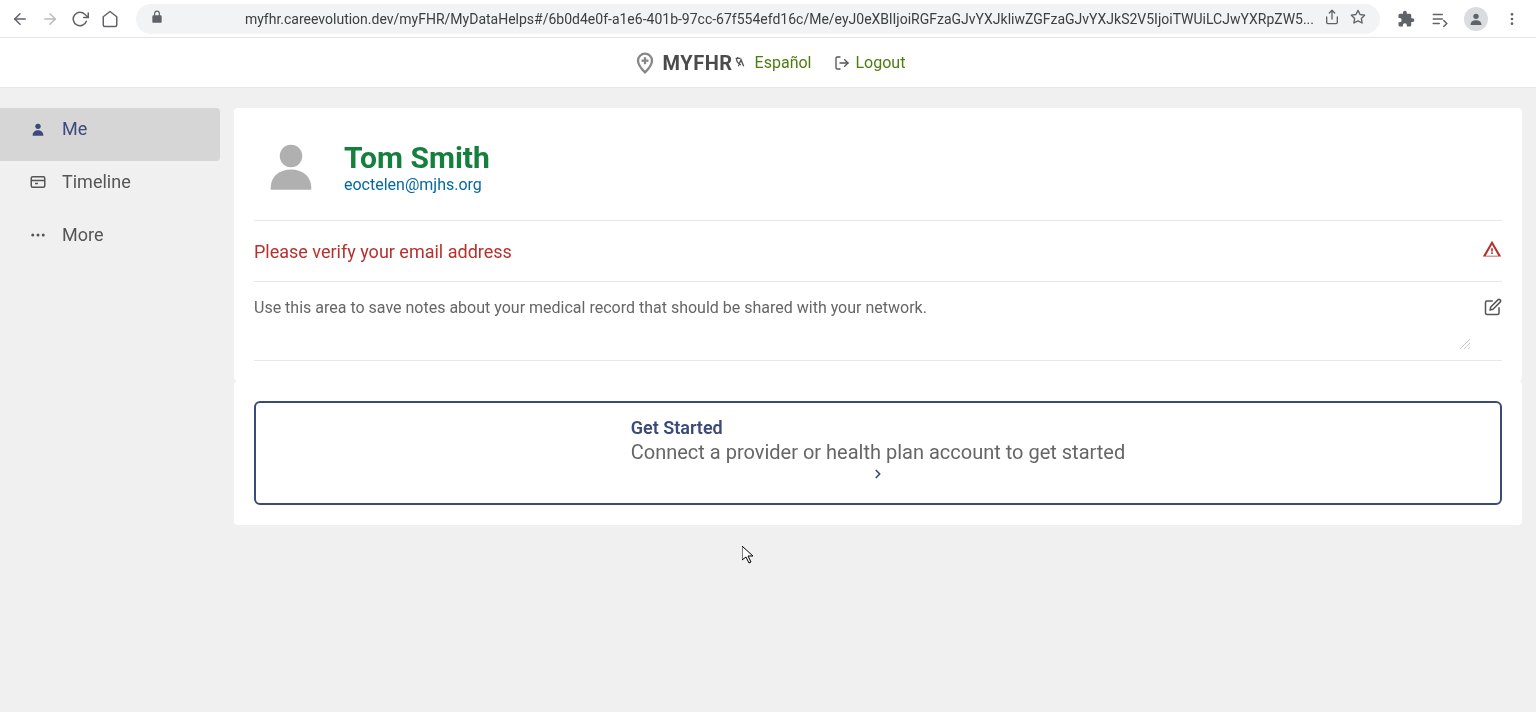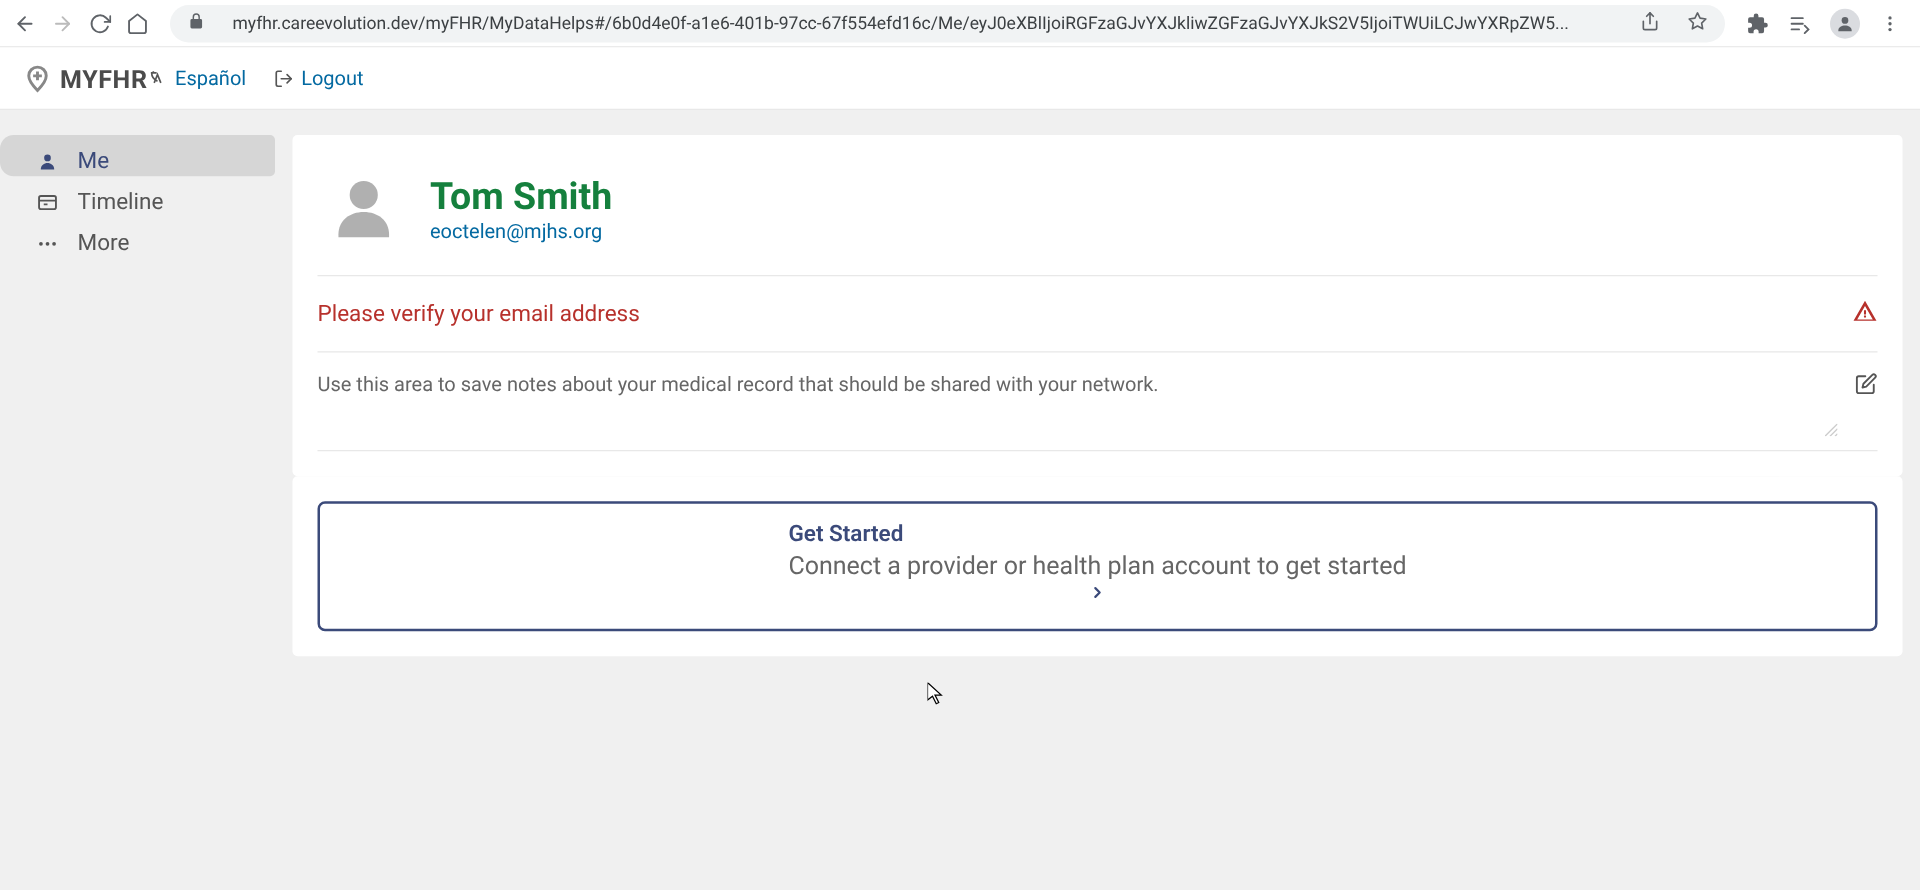--- a/index.html
+++ b/index.html
@@ -39,23 +39,24 @@
     .address-bar {
       flex: 1;
       background: #f1f3f4;
       border-radius: 18px;
       height: 30px;
       display: flex;
       align-items: center;
       padding: 0 14px;
       color: #5f6368;
       font-size: 14px;
-      gap: 22px;
+      gap: 10px;
       margin-left: 6px;
       margin-right: 6px;
+      text-align: right;
     }
     .address-bar .lock {
       color: #5f6368;
     }
     .address-bar .url-text {
       flex: 1;
       white-space: nowrap;
       overflow: hidden;
       text-overflow: ellipsis;
       color: #3c4043;
@@ -74,41 +75,41 @@
       display: flex;
       align-items: center;
       justify-content: center;
       color: #5f6368;
     }
     
     .app-header {
       height: 50px;
       display: flex;
       align-items: center;
-      justify-content: flex-start;
+      justify-content: center;
       padding: 0 16px;
       background: #fff;
       border-bottom: 1px solid #e8e8e8;
     }
     .logo {
       display: flex;
       align-items: center;
       color: #4b4b4b;
       font-weight: 700;
       font-size: 20px;
       letter-spacing: 0.5px;
     }
     .logo svg {
       margin-right: 4px;
     }
     .app-header-right {
       display: flex;
       align-items: center;
       gap: 22px;
-      color: #0369a1;
+      color: #4d7c0f;
       font-size: 16px;
     }
     .header-link {
       display: flex;
       align-items: center;
       gap: 6px;
       cursor: pointer;
     }
     
     .app-body {
@@ -119,25 +120,24 @@
     .sidebar {
       width: 220px;
       background: #f0f0f0;
       padding-top: 20px;
       flex-shrink: 0;
     }
     .sidebar-item {
       display: flex;
       align-items: center;
       gap: 14px;
-      padding: 10px 16px 2px 28px;
+      padding: 10px 16px 22px 28px;
       font-size: 18px;
       color: #555;
       cursor: pointer;
-      border-radius: 11px;
     }
     .sidebar-item.active {
       background: #d6d6d6;
       color: #3b4a7a;
       border-top-right-radius: 4px;
       border-bottom-right-radius: 4px;
     }
     .sidebar-item .icon {
       width: 20px;
       display: flex;

